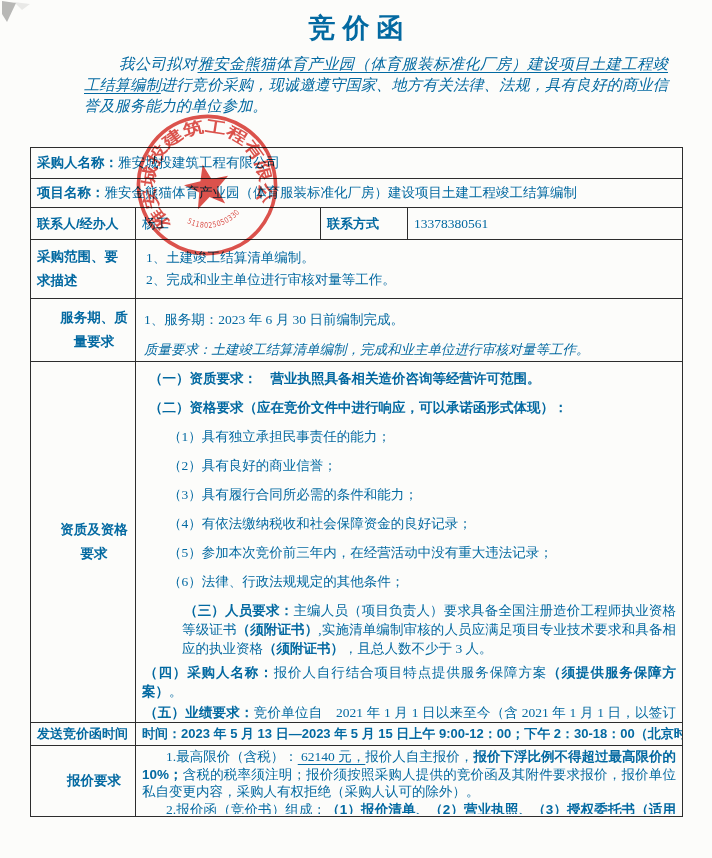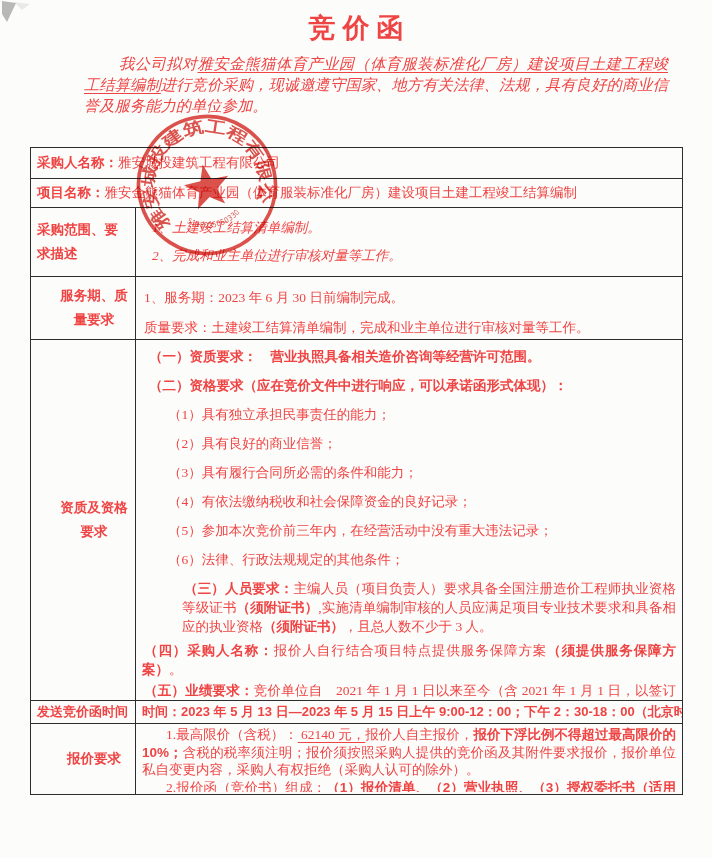--- a/index.html
+++ b/index.html
@@ -1,20 +1,20 @@
 <!DOCTYPE html>
 <html lang="zh"><head>
 <meta charset="utf-8">
 <style>
   html,body{margin:0;padding:0;background:#e8e8e8;}
   .page{
     position:relative;width:712px;height:858px;margin:0 auto;
     background:#fcfcfa;overflow:hidden;
     font-family:"Liberation Serif","DejaVu Serif",serif;
-    color:#ef4444;
+    color:#0369a1;
   }
   
   .title{
     position:absolute;top:10px;left:0;width:712px;margin:0;
     text-align:center;font-size:27px;font-weight:700;
     letter-spacing:7px;text-indent:7px;
     font-family:"Liberation Serif","DejaVu Serif",serif;
   }
   
   .intro{
@@ -46,23 +46,23 @@
     border:1.4px solid #2d2d2d;vertical-align:middle;
     padding:2px 6px;overflow:hidden;
   }
   .hd{font-family:"Liberation Sans","DejaVu Sans",sans-serif;font-weight:700;}
   td.lbl{font-family:"Liberation Sans","DejaVu Sans",sans-serif;font-weight:700;line-height:24px;padding:2px 4px;}
   td.lbl.c{text-align:center;padding-left:28px;}
   td.nw{white-space:nowrap;font-size:13px;padding:2px 4px;}
   td.top{vertical-align:top;}
   .clip{overflow:hidden;}
   
-  .scope p{margin:8px;line-height:20px;padding-left:2px;font-style:italic;}
+  .scope p{margin:2px;line-height:20px;padding-left:2px;}
   .svc p{margin:4px 0 11px;line-height:19px;padding-left:2px;}
-  .svc p:last-child{margin-bottom:0;}
+  .svc p:last-child{margin-bottom:0;font-style:italic;}
   
   .q{height:351px;padding-top:5px;}
   .q p{margin:0 0 10px;line-height:19px;text-align:justify;}
   .q p.lv1{text-indent:7px;}
   .q p.lv2{text-indent:26px;}
   .q p.lv0{text-indent:2px;}
   .q p.m3{margin-bottom:5px;margin-left:40px;}
   .q p.m4{margin-bottom:2px;}
   .q p:last-child{margin-bottom:0;}
   
@@ -111,20 +111,26 @@
       <tr style="height:31px">
         <td colspan="4">
           <span class="hd">采购人名称：</span><span>雅安城投建筑工程有限公司</span>
         </td>
       </tr>
       <tr style="height:29px">
         <td colspan="4">
           <span class="hd">项目名称：</span><span>雅安金熊猫体育产业园（体育服装标准化厂房）建设项目土建工程竣工结算编制</span>
         </td>
       </tr>
+      <tr style="height:32px">
+        <td class="hd nw">联系人/经办人</td>
+        <td>杨工</td>
+        <td class="hd nw">联系方式</td>
+        <td>13378380561</td>
+      </tr>
       <tr style="height:59px">
         <td class="lbl">采购范围、要求描述</td>
         <td colspan="3" class="top">
           <div class="scope">
               <p>1、土建竣工结算清单编制。</p>
               <p>2、完成和业主单位进行审核对量等工作。</p>
             </div>
         </td>
       </tr>
       <tr style="height:63px">

